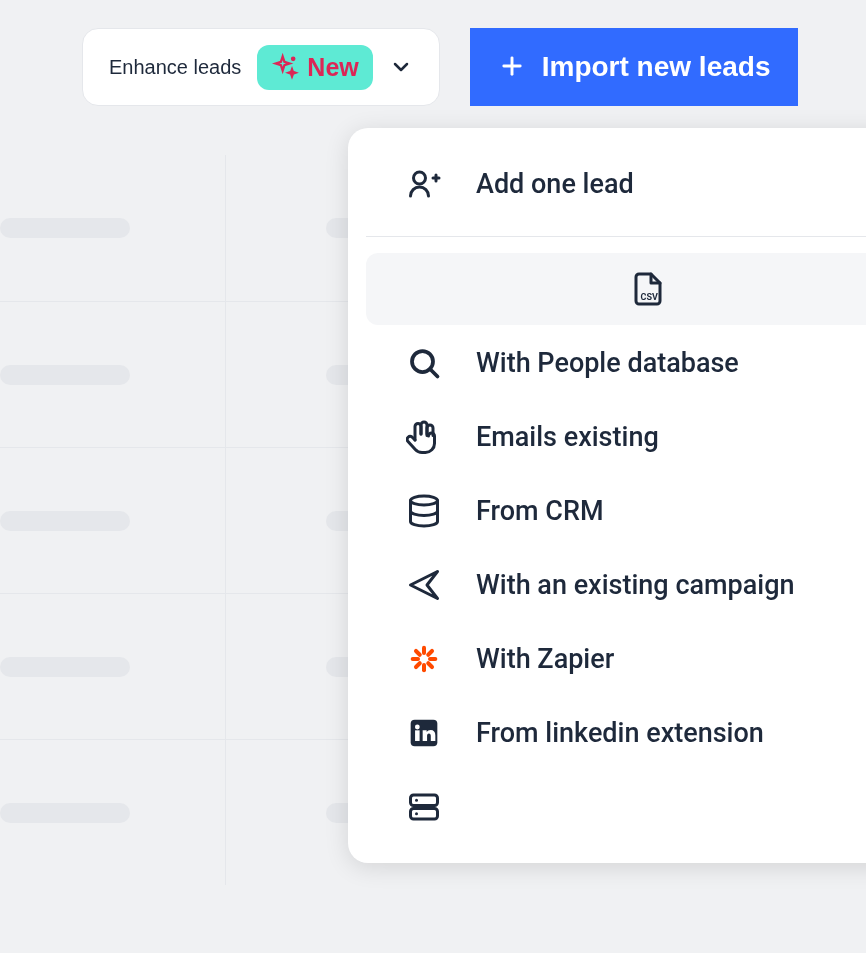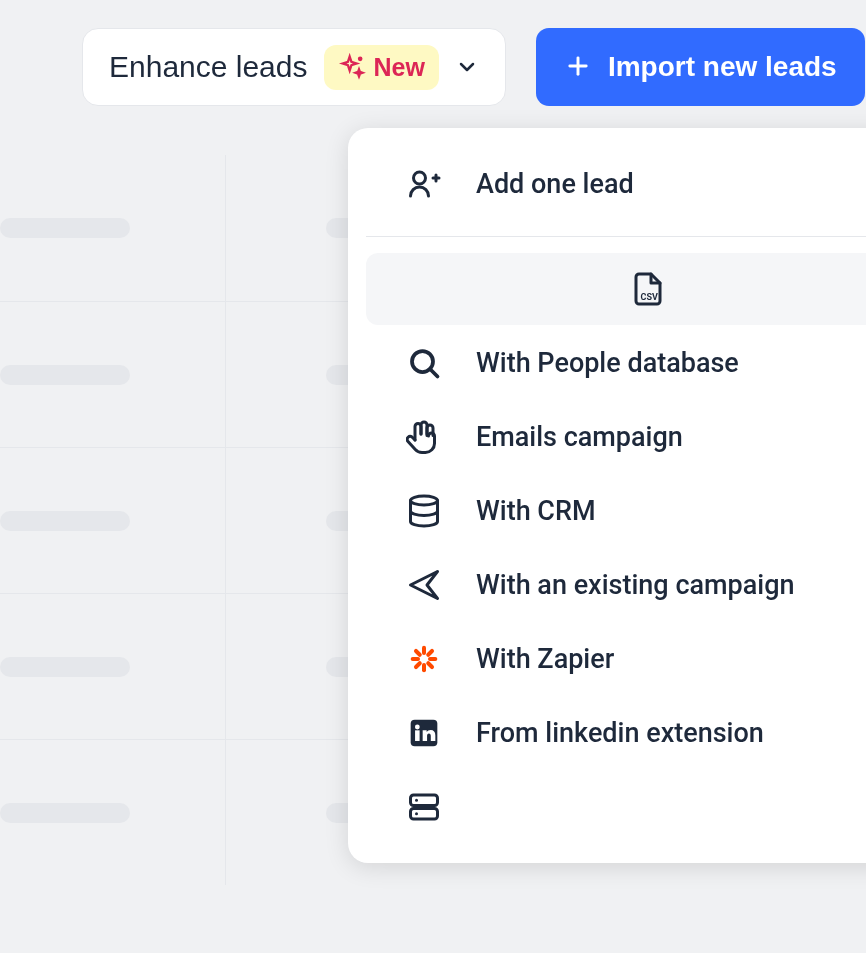--- a/index.html
+++ b/index.html
@@ -27,47 +27,47 @@
       align-items: center;
       background: #fff;
       border: 1px solid #e5e7eb;
       border-radius: 16px;
       padding: 16px 26px;
       gap: 16px;
       cursor: pointer;
       height: 78px;
     }
     .enhance-label {
-      font-size: 30px;
+      font-size: 20px;
       font-weight: 500;
       color: #1e293b;
     }
     .badge {
       display: flex;
       align-items: center;
-      background: #fef9c3;
+      background: #5eead4;
       border-radius: 12px;
       padding: 8px 14px;
       gap: 8px;
     }
     .badge-text {
       font-size: 25px;
       font-weight: 600;
       color: #dc2656;
     }
     .chevron {
       display: flex;
       align-items: center;
     }
     .import-btn {
       display: flex;
       align-items: center;
       background: #316bff;
       border: none;
-      border-radius: 13px;
+      border-radius: 0;
       padding: 13px 28px;
       gap: 16px;
       cursor: pointer;
       height: 78px;
     }
     .import-label {
       font-size: 28px;
       font-weight: 600;
       color: #fff;
     }
@@ -262,32 +262,32 @@
 
   <div class="menu-item">
     <span class="menu-icon">
       <svg width="36" height="36" viewBox="0 0 24 24" fill="none" stroke="#1e293b" stroke-width="2" stroke-linecap="round" stroke-linejoin="round">
         <path d="M18 11V6a2 2 0 0 0-4 0v5"></path>
         <path d="M14 10V4a2 2 0 0 0-4 0v6"></path>
         <path d="M10 10V5a2 2 0 0 0-4 0v9"></path>
         <path d="M6 14l-2-2a2 2 0 0 0-2.8 2.8l5 5.5a6 6 0 0 0 4.5 2h2.3a6 6 0 0 0 6-6v-5a2 2 0 0 0-4 0"></path>
       </svg>
     </span>
-    <span class="menu-label">Emails campaign</span>
+    <span class="menu-label">Emails existing</span>
   </div>
 
   <div class="menu-item">
     <span class="menu-icon">
       <svg width="36" height="36" viewBox="0 0 24 24" fill="none" stroke="#1e293b" stroke-width="2" stroke-linecap="round" stroke-linejoin="round">
         <ellipse cx="12" cy="5" rx="9" ry="3"></ellipse>
         <path d="M3 5v14c0 1.66 4 3 9 3s9-1.34 9-3V5"></path>
         <path d="M3 12c0 1.66 4 3 9 3s9-1.34 9-3"></path>
       </svg>
     </span>
-    <span class="menu-label">With CRM</span>
+    <span class="menu-label">From CRM</span>
   </div>
 
   <div class="menu-item">
     <span class="menu-icon">
       <svg width="36" height="36" viewBox="0 0 24 24" fill="none" stroke="#1e293b" stroke-width="2" stroke-linecap="round" stroke-linejoin="round">
         <path d="M3 12 L21 3 L14 12 L21 21 Z"></path>
       </svg>
     </span>
     <span class="menu-label">With an existing campaign</span>
   </div>

